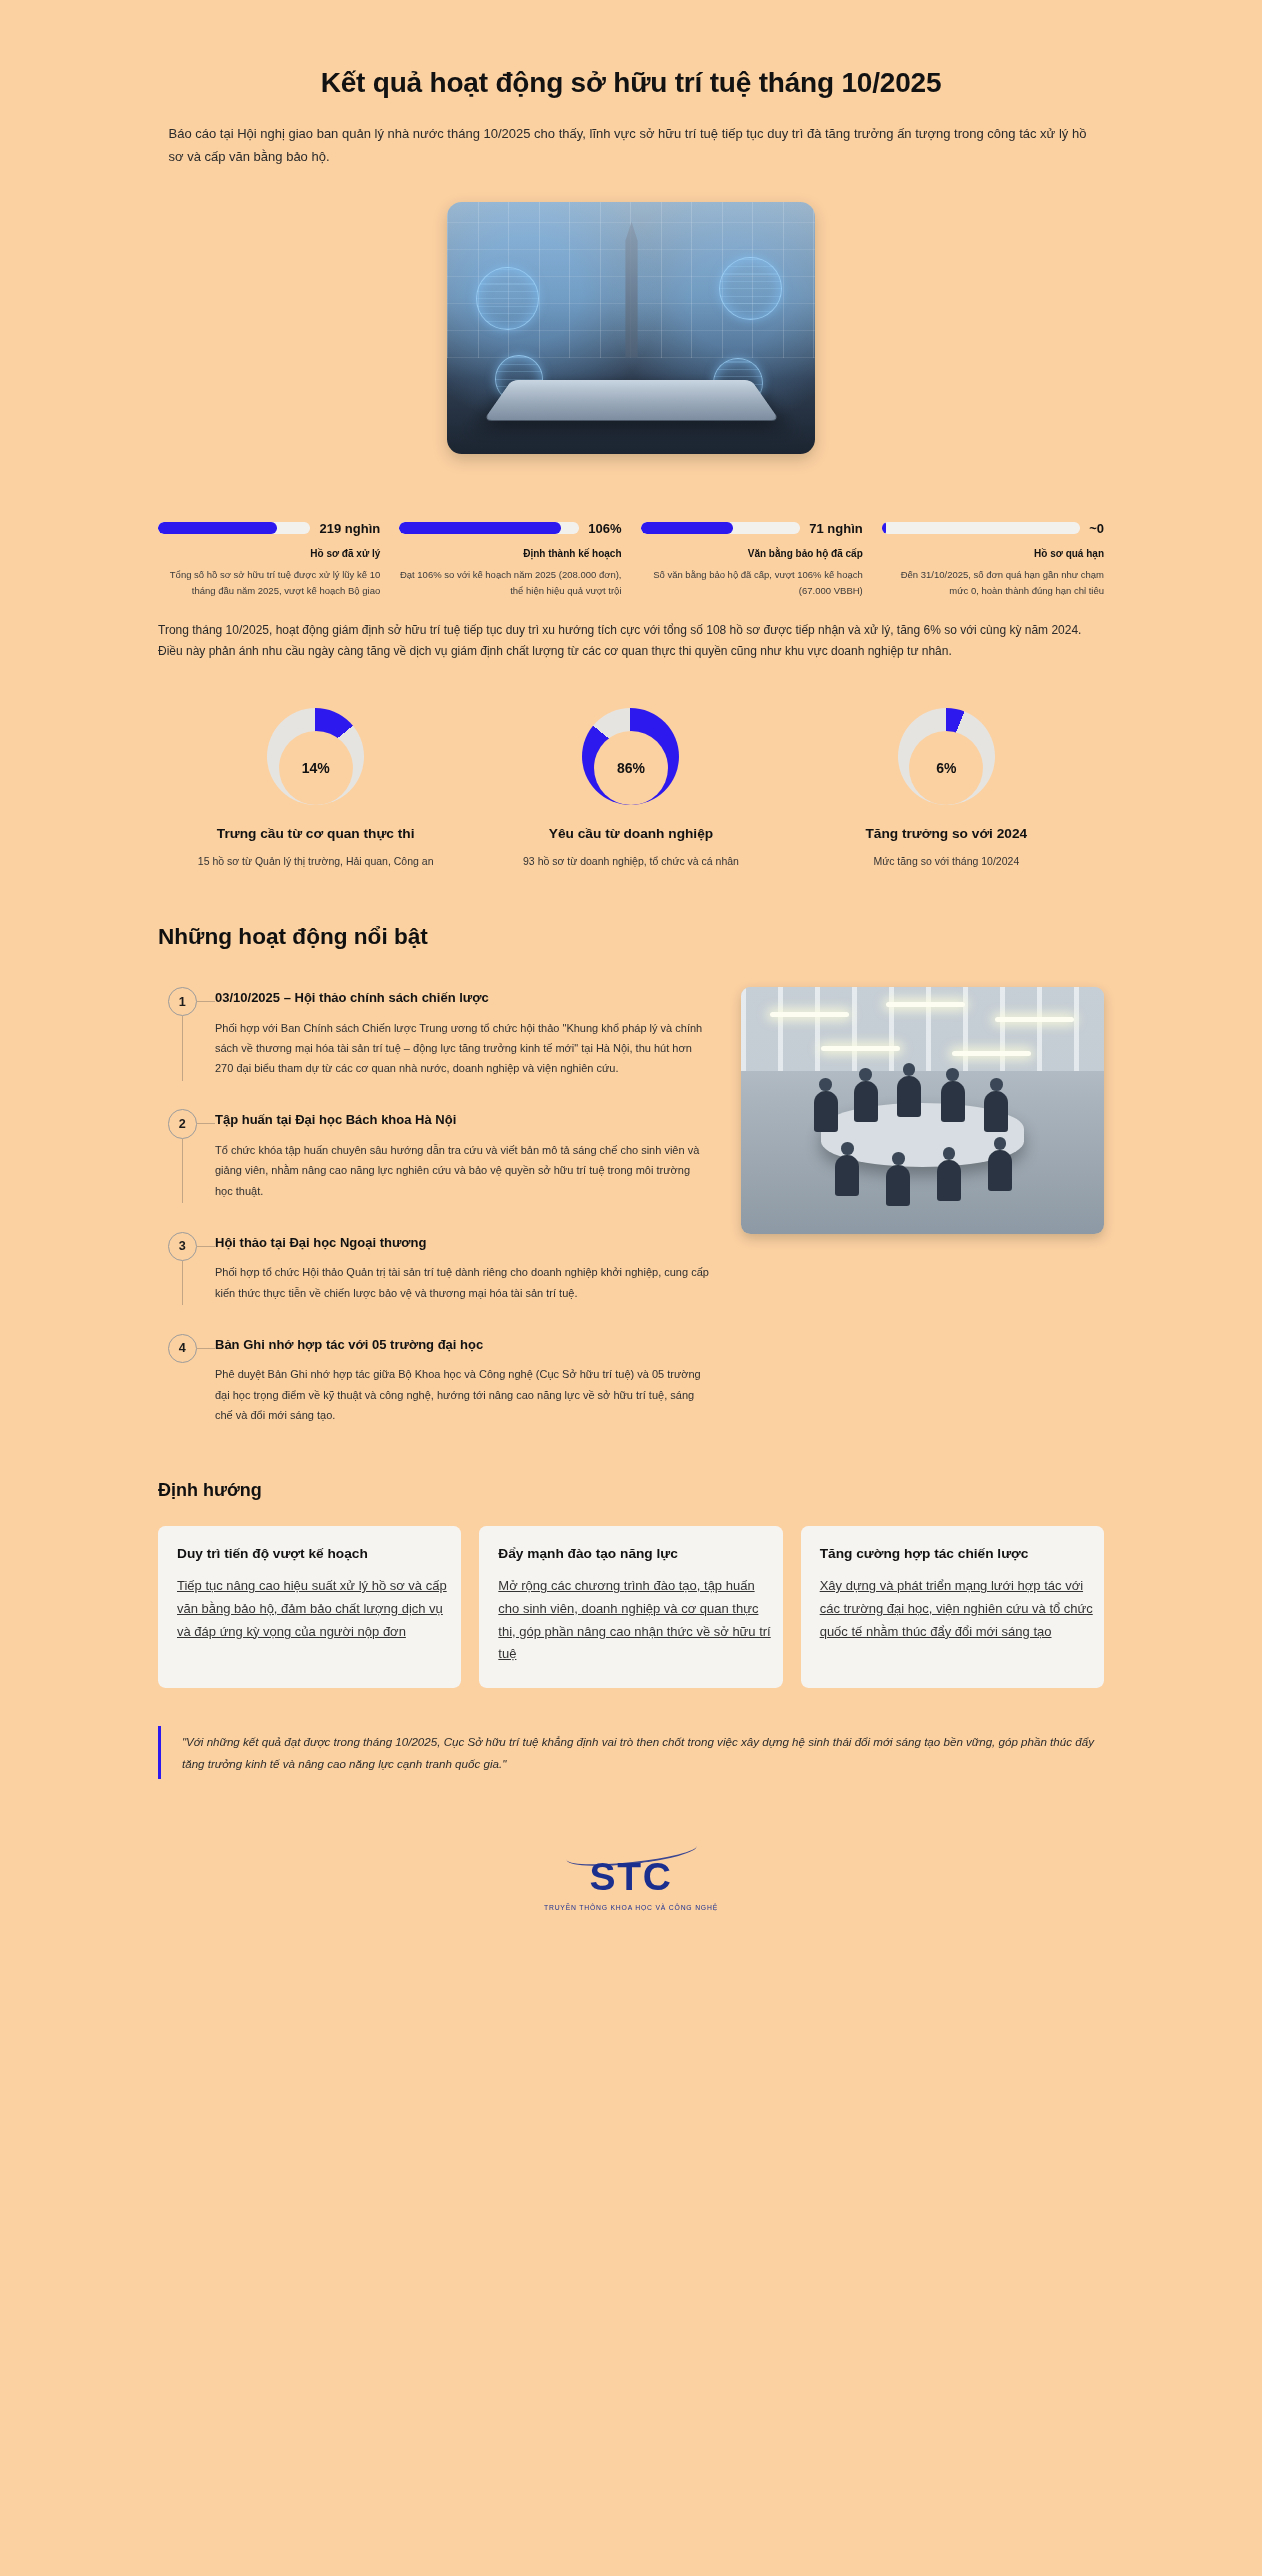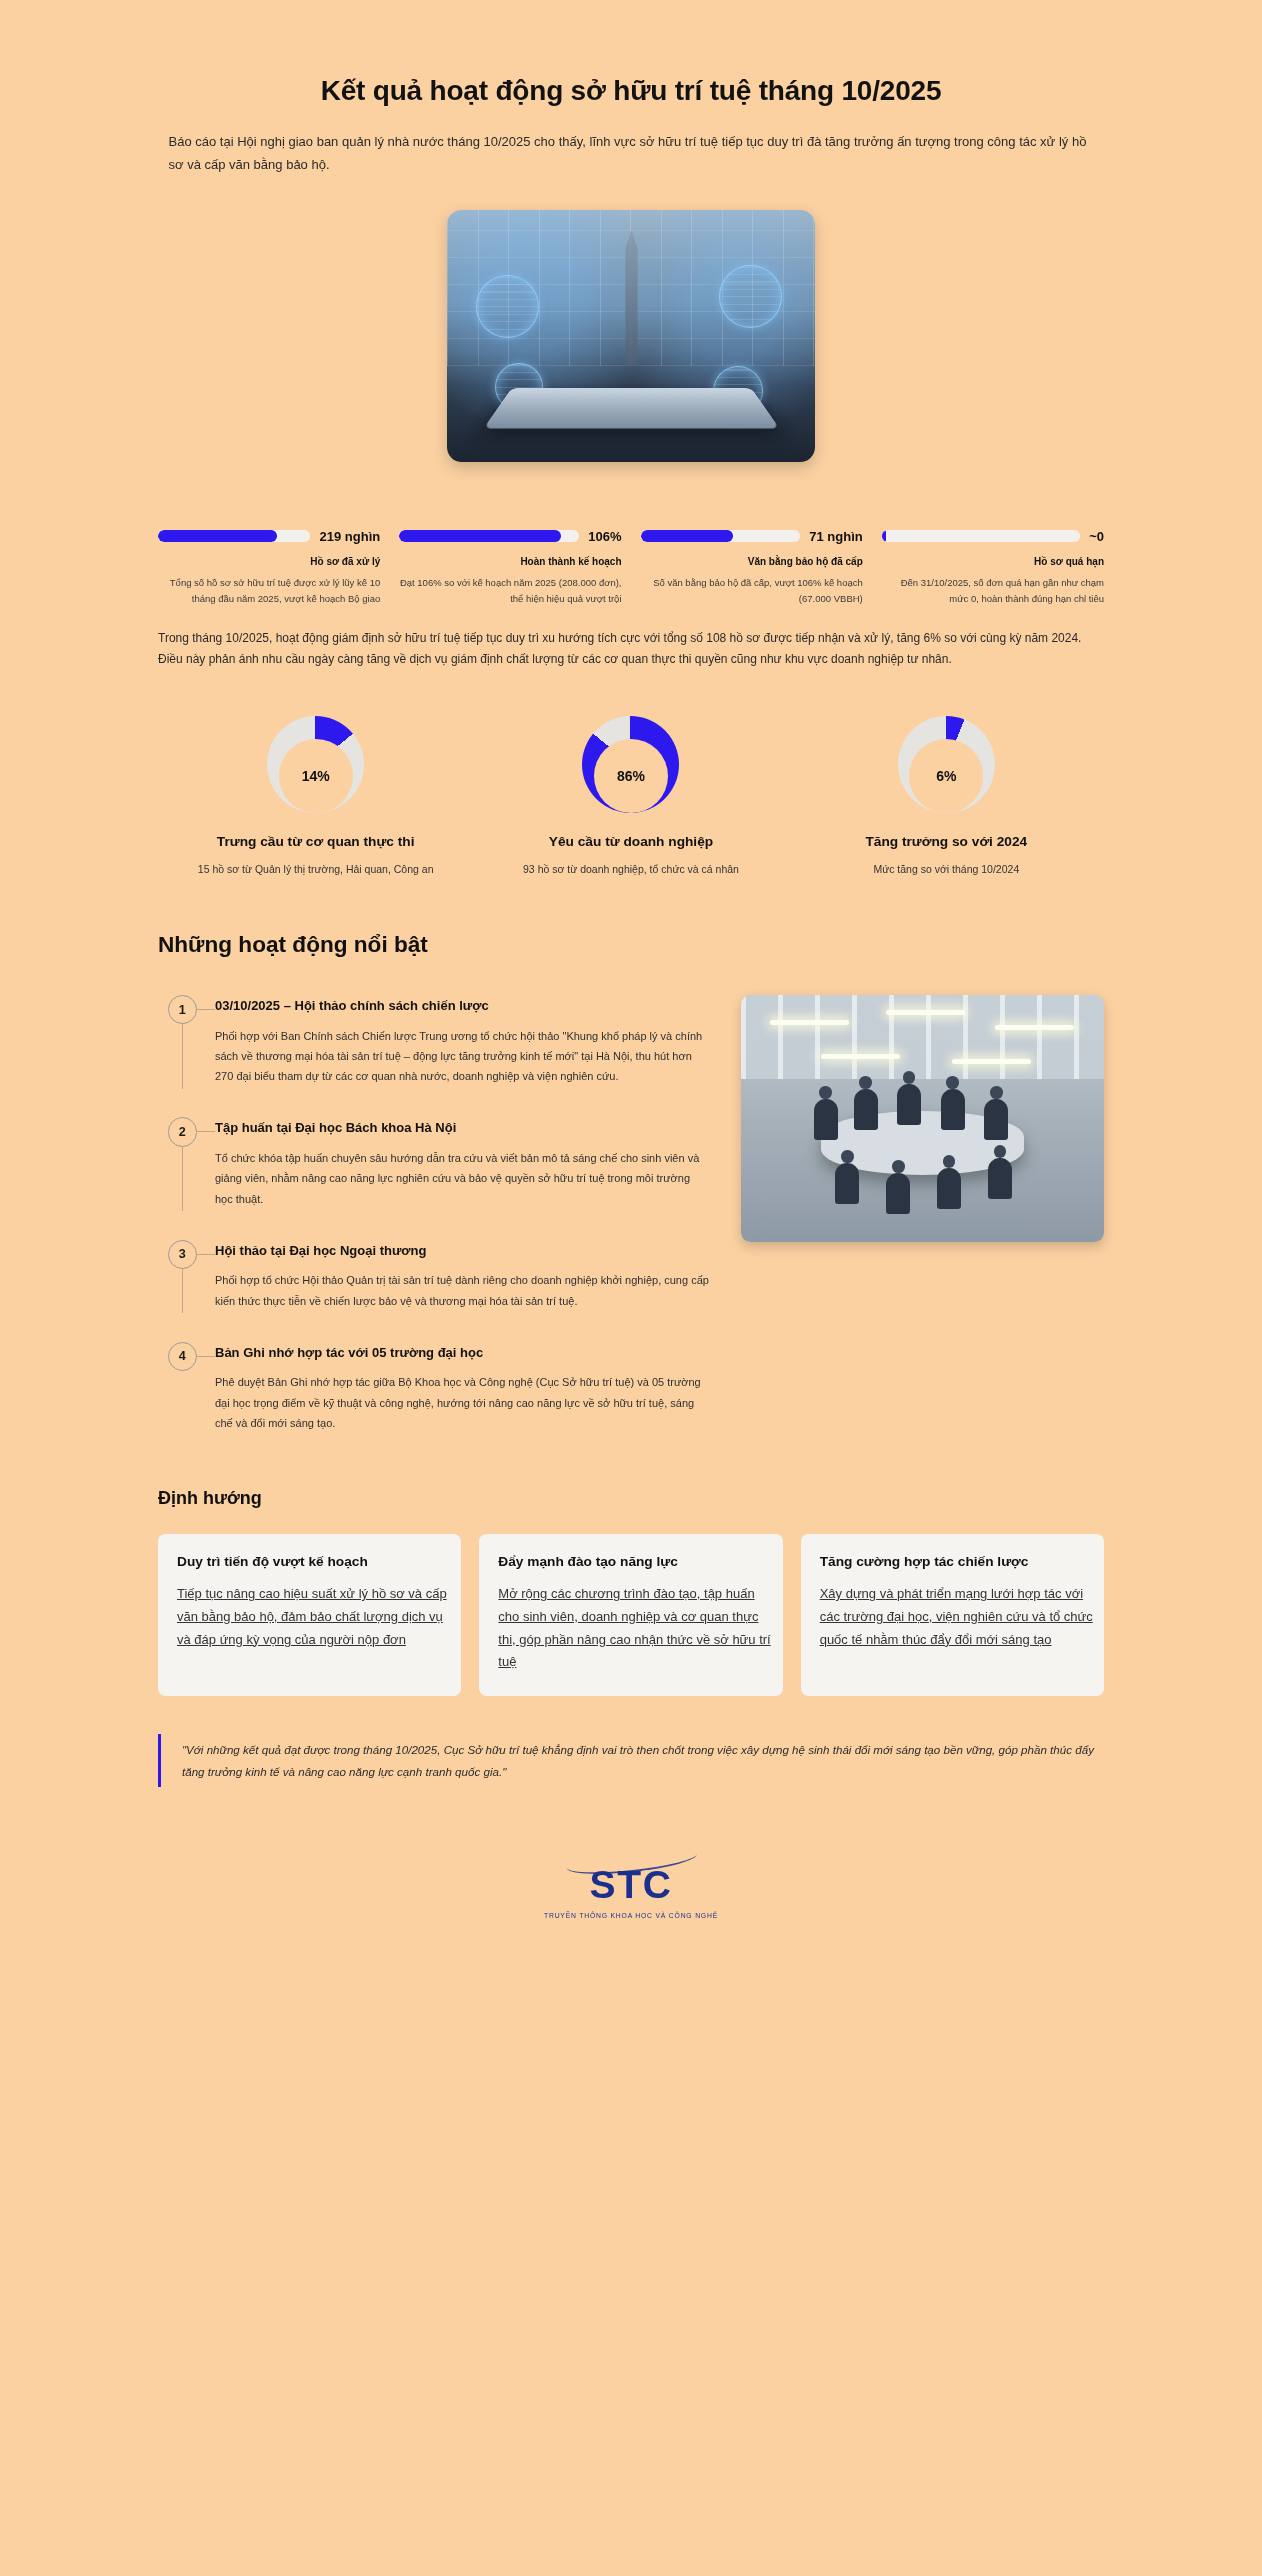--- a/index.html
+++ b/index.html
@@ -6,21 +6,21 @@
   html, body {
     width: 1262px;
     background: #fbd1a2;
     font-family: "Liberation Sans", sans-serif;
     color: #1b1b1b;
   }
   body { padding: 0 0 63px 0; }
 
   .page {
     width: 1208px;
-    margin: 8px auto;
+    margin: 0 auto;
     padding: 0 131px;
   }
 
   
   .hero-title {
     text-align: center;
     font-size: 28px;
     font-weight: bold;
     letter-spacing: -0.2px;
     padding-top: 67px;
@@ -383,21 +383,21 @@
       <div class="kpi-desc">Tổng số hồ sơ sở hữu trí tuệ được xử lý lũy kế 10 tháng đầu năm 2025, vượt kế hoạch Bộ giao</div>
     </div>
 
     <div class="kpi">
       <div class="kpi-bar-line">
         <div class="kpi-track">
           <div class="kpi-fill" style="width:90%"></div>
         </div>
         <div class="kpi-value">106%</div>
       </div>
-      <div class="kpi-label">Hoàn thành kế hoạch</div>
+      <div class="kpi-label">Định thành kế hoạch</div>
       <div class="kpi-desc">Đạt 106% so với kế hoạch năm 2025 (208.000 đơn), thể hiện hiệu quả vượt trội</div>
     </div>
 
     <div class="kpi">
       <div class="kpi-bar-line">
         <div class="kpi-track">
           <div class="kpi-fill" style="width:58%"></div>
         </div>
         <div class="kpi-value">71 nghìn</div>
       </div>

